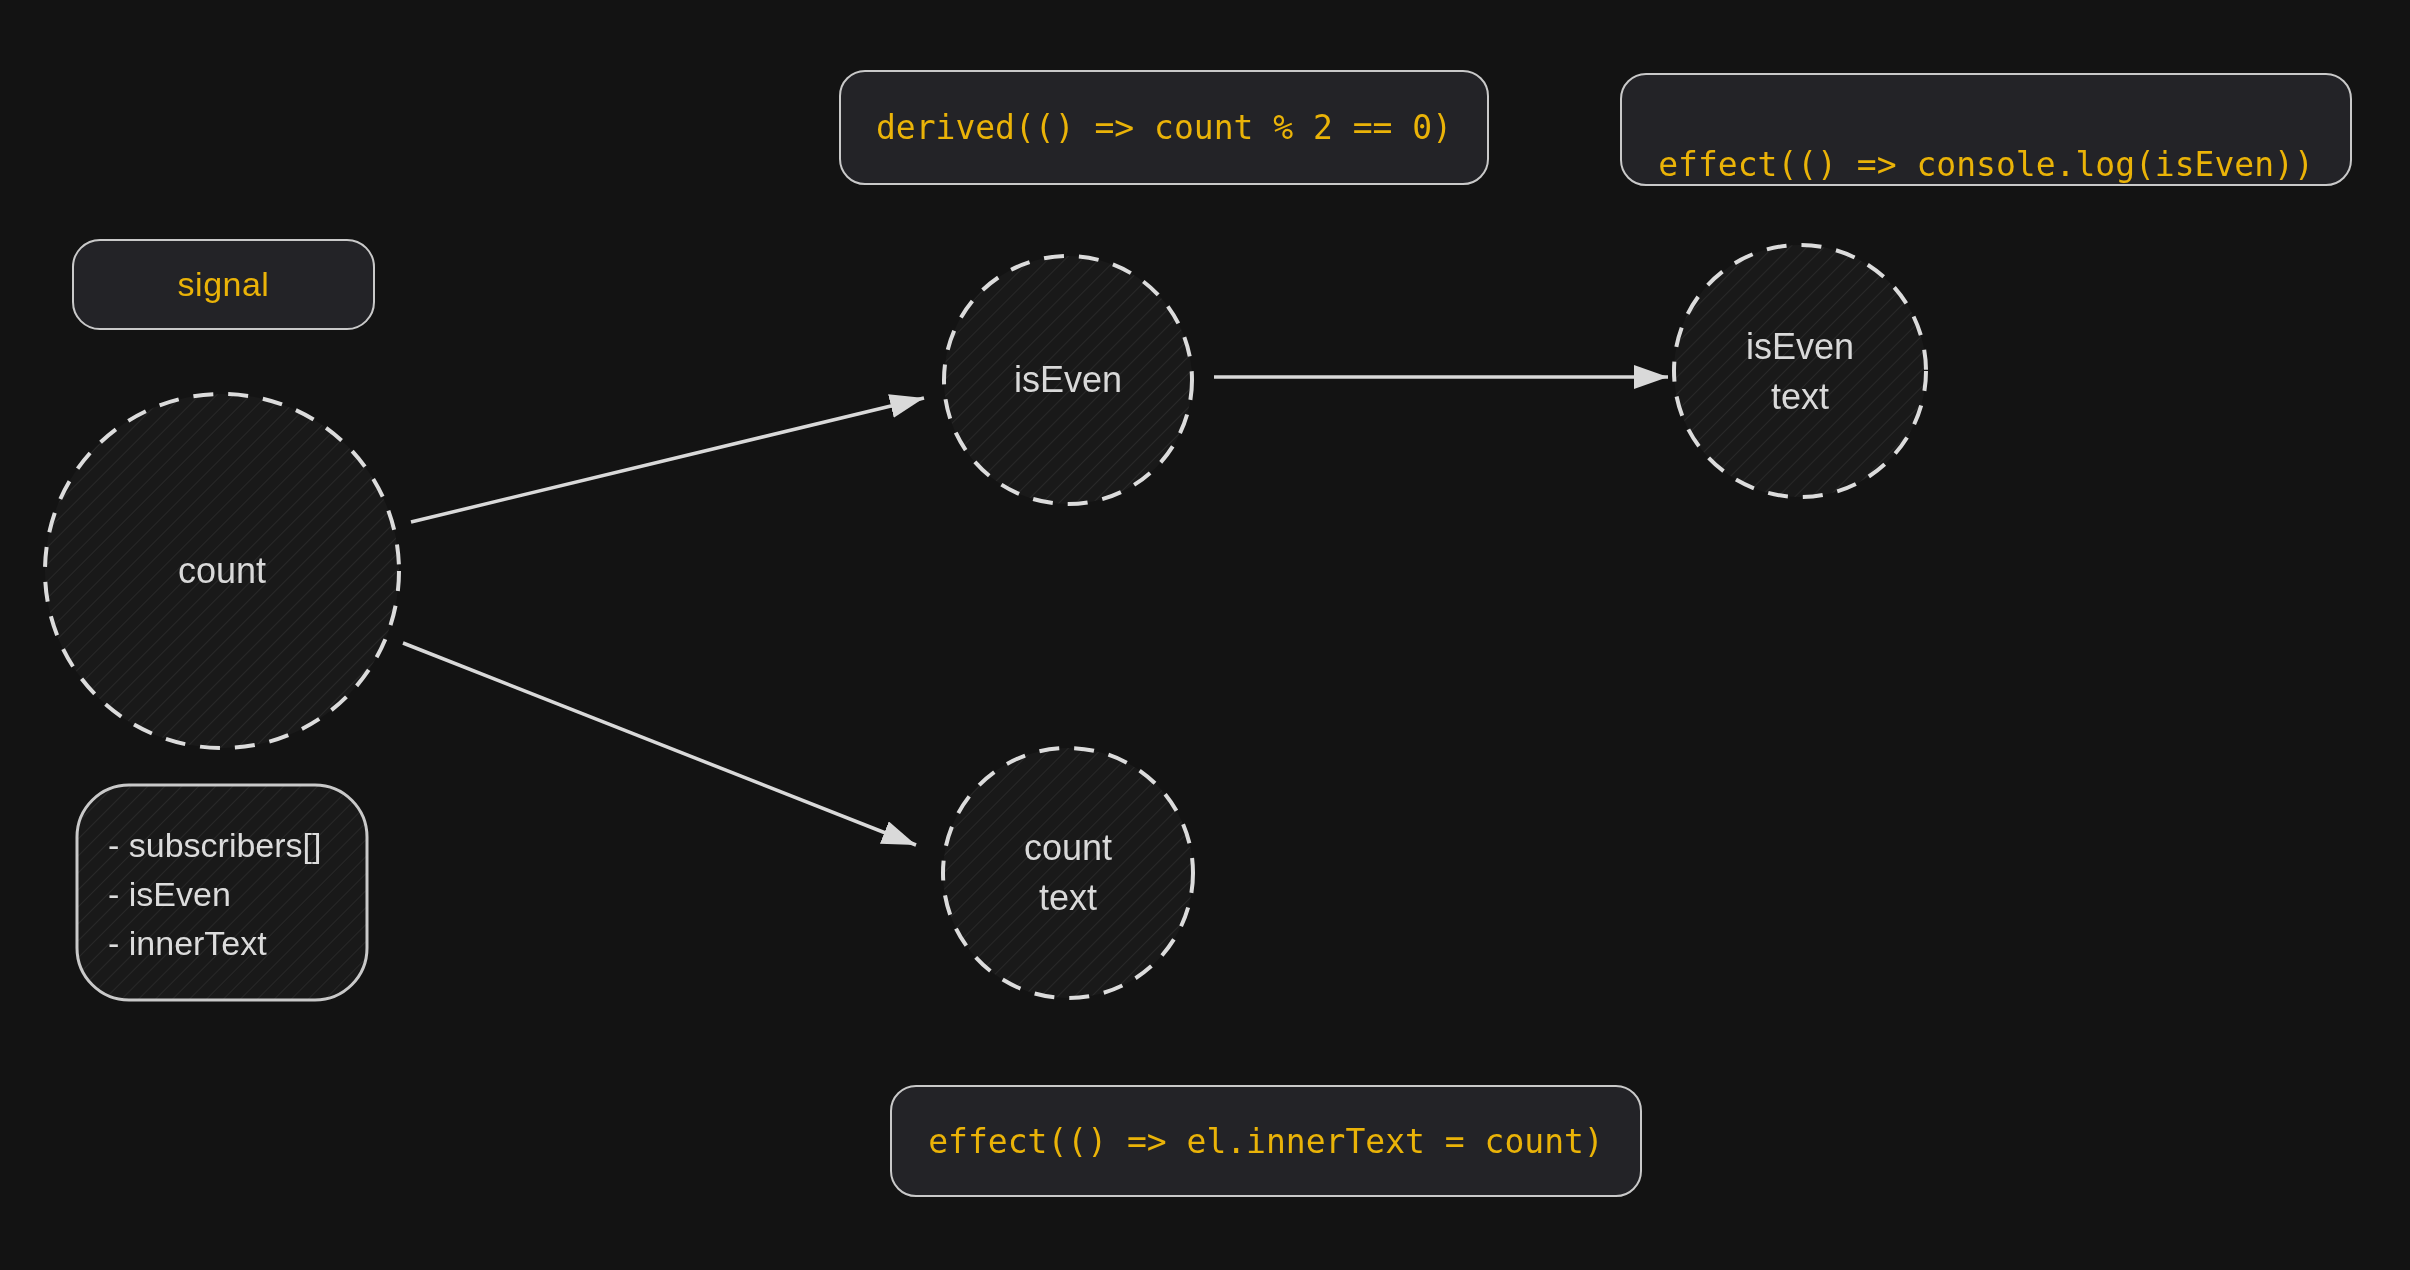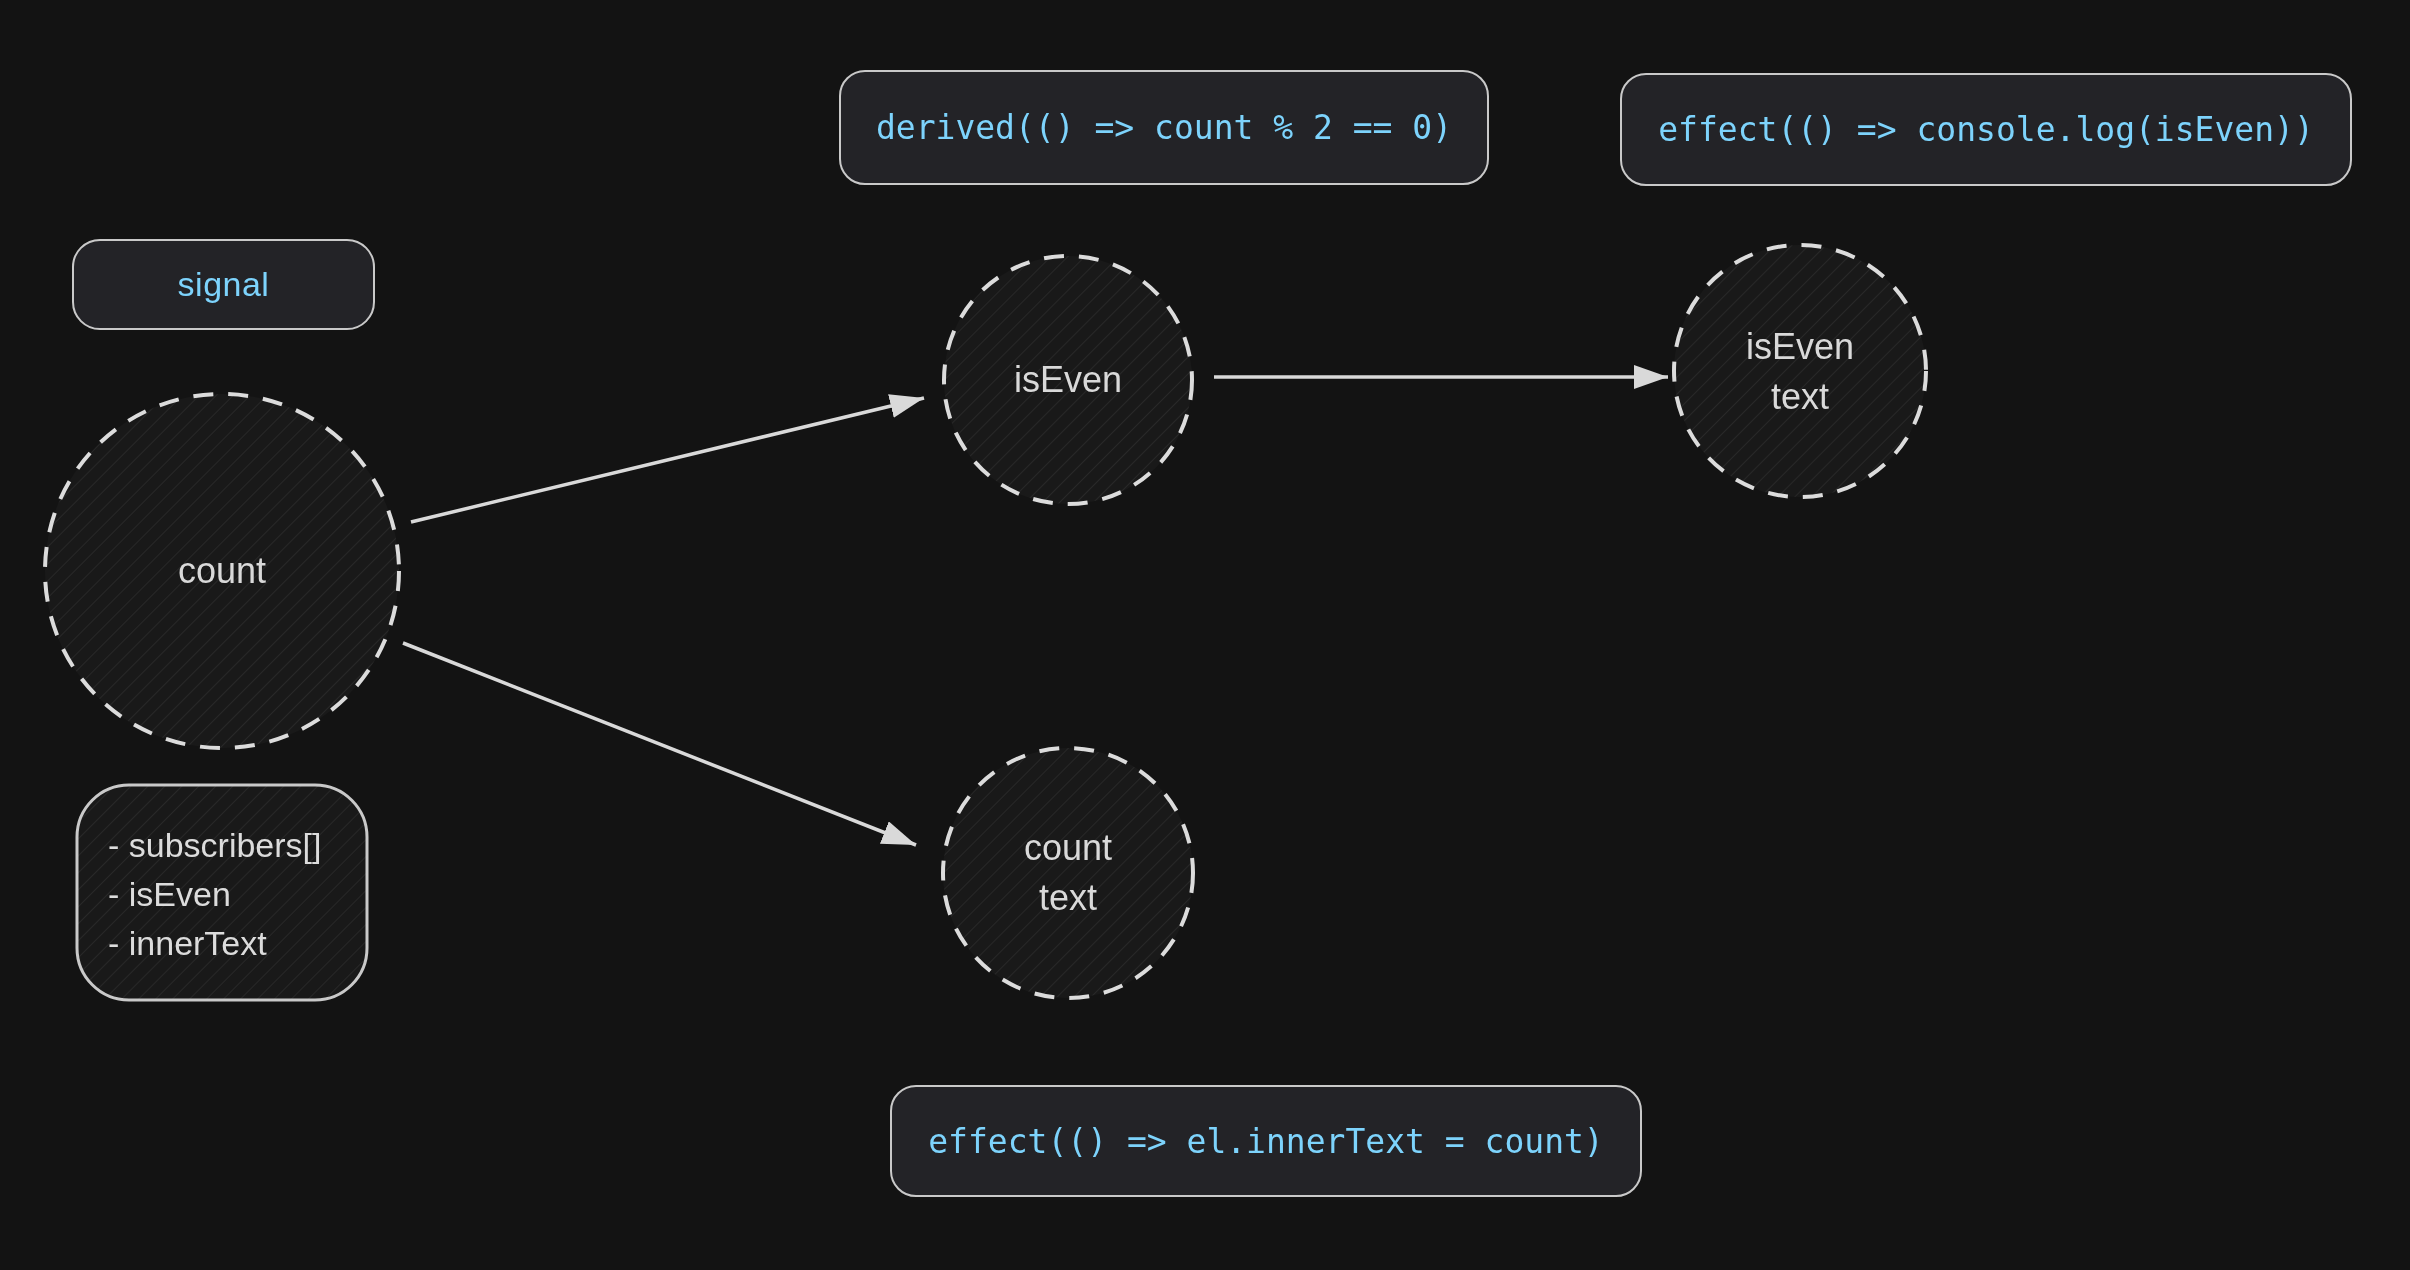--- a/index.html
+++ b/index.html
@@ -23,38 +23,38 @@
     width: 2410px;
     height: 1270px;
   }
   .label-box {
     position: absolute;
     display: flex;
     align-items: center;
     justify-content: center;
     background: #232327;
     border: 2.5px solid #c9c9c9;
-    color: #7dd3fc;
+    color: #eab308;
     box-sizing: border-box;
   }
   .badge {
     left: 72px; top: 239px;
     width: 303px; height: 91px;
     border-radius: 28px;
     font-size: 34px;
     letter-spacing: 0.5px;
   }
   .code-box {
     border-radius: 26px;
     font-family: "DejaVu Sans Mono", monospace;
     font-size: 33px;
     white-space: nowrap;
   }
   .code-derived  { left: 839px;  top: 70px;   width: 650px; height: 115px; }
-  .code-effect-log { left: 1620px; top: 73px; width: 732px; height: 113px; }
+  .code-effect-log { left: 1620px; top: 73px; width: 732px; height: 113px; align-items: flex-end; }
   .code-effect-dom { left: 890px;  top: 1085px; width: 752px; height: 112px; }
   .node-label {
     position: absolute;
     transform: translate(-50%, -50%);
     color: #d9d9d9;
     font-size: 36px;
     line-height: 50px;
     text-align: center;
     white-space: nowrap;
   }

